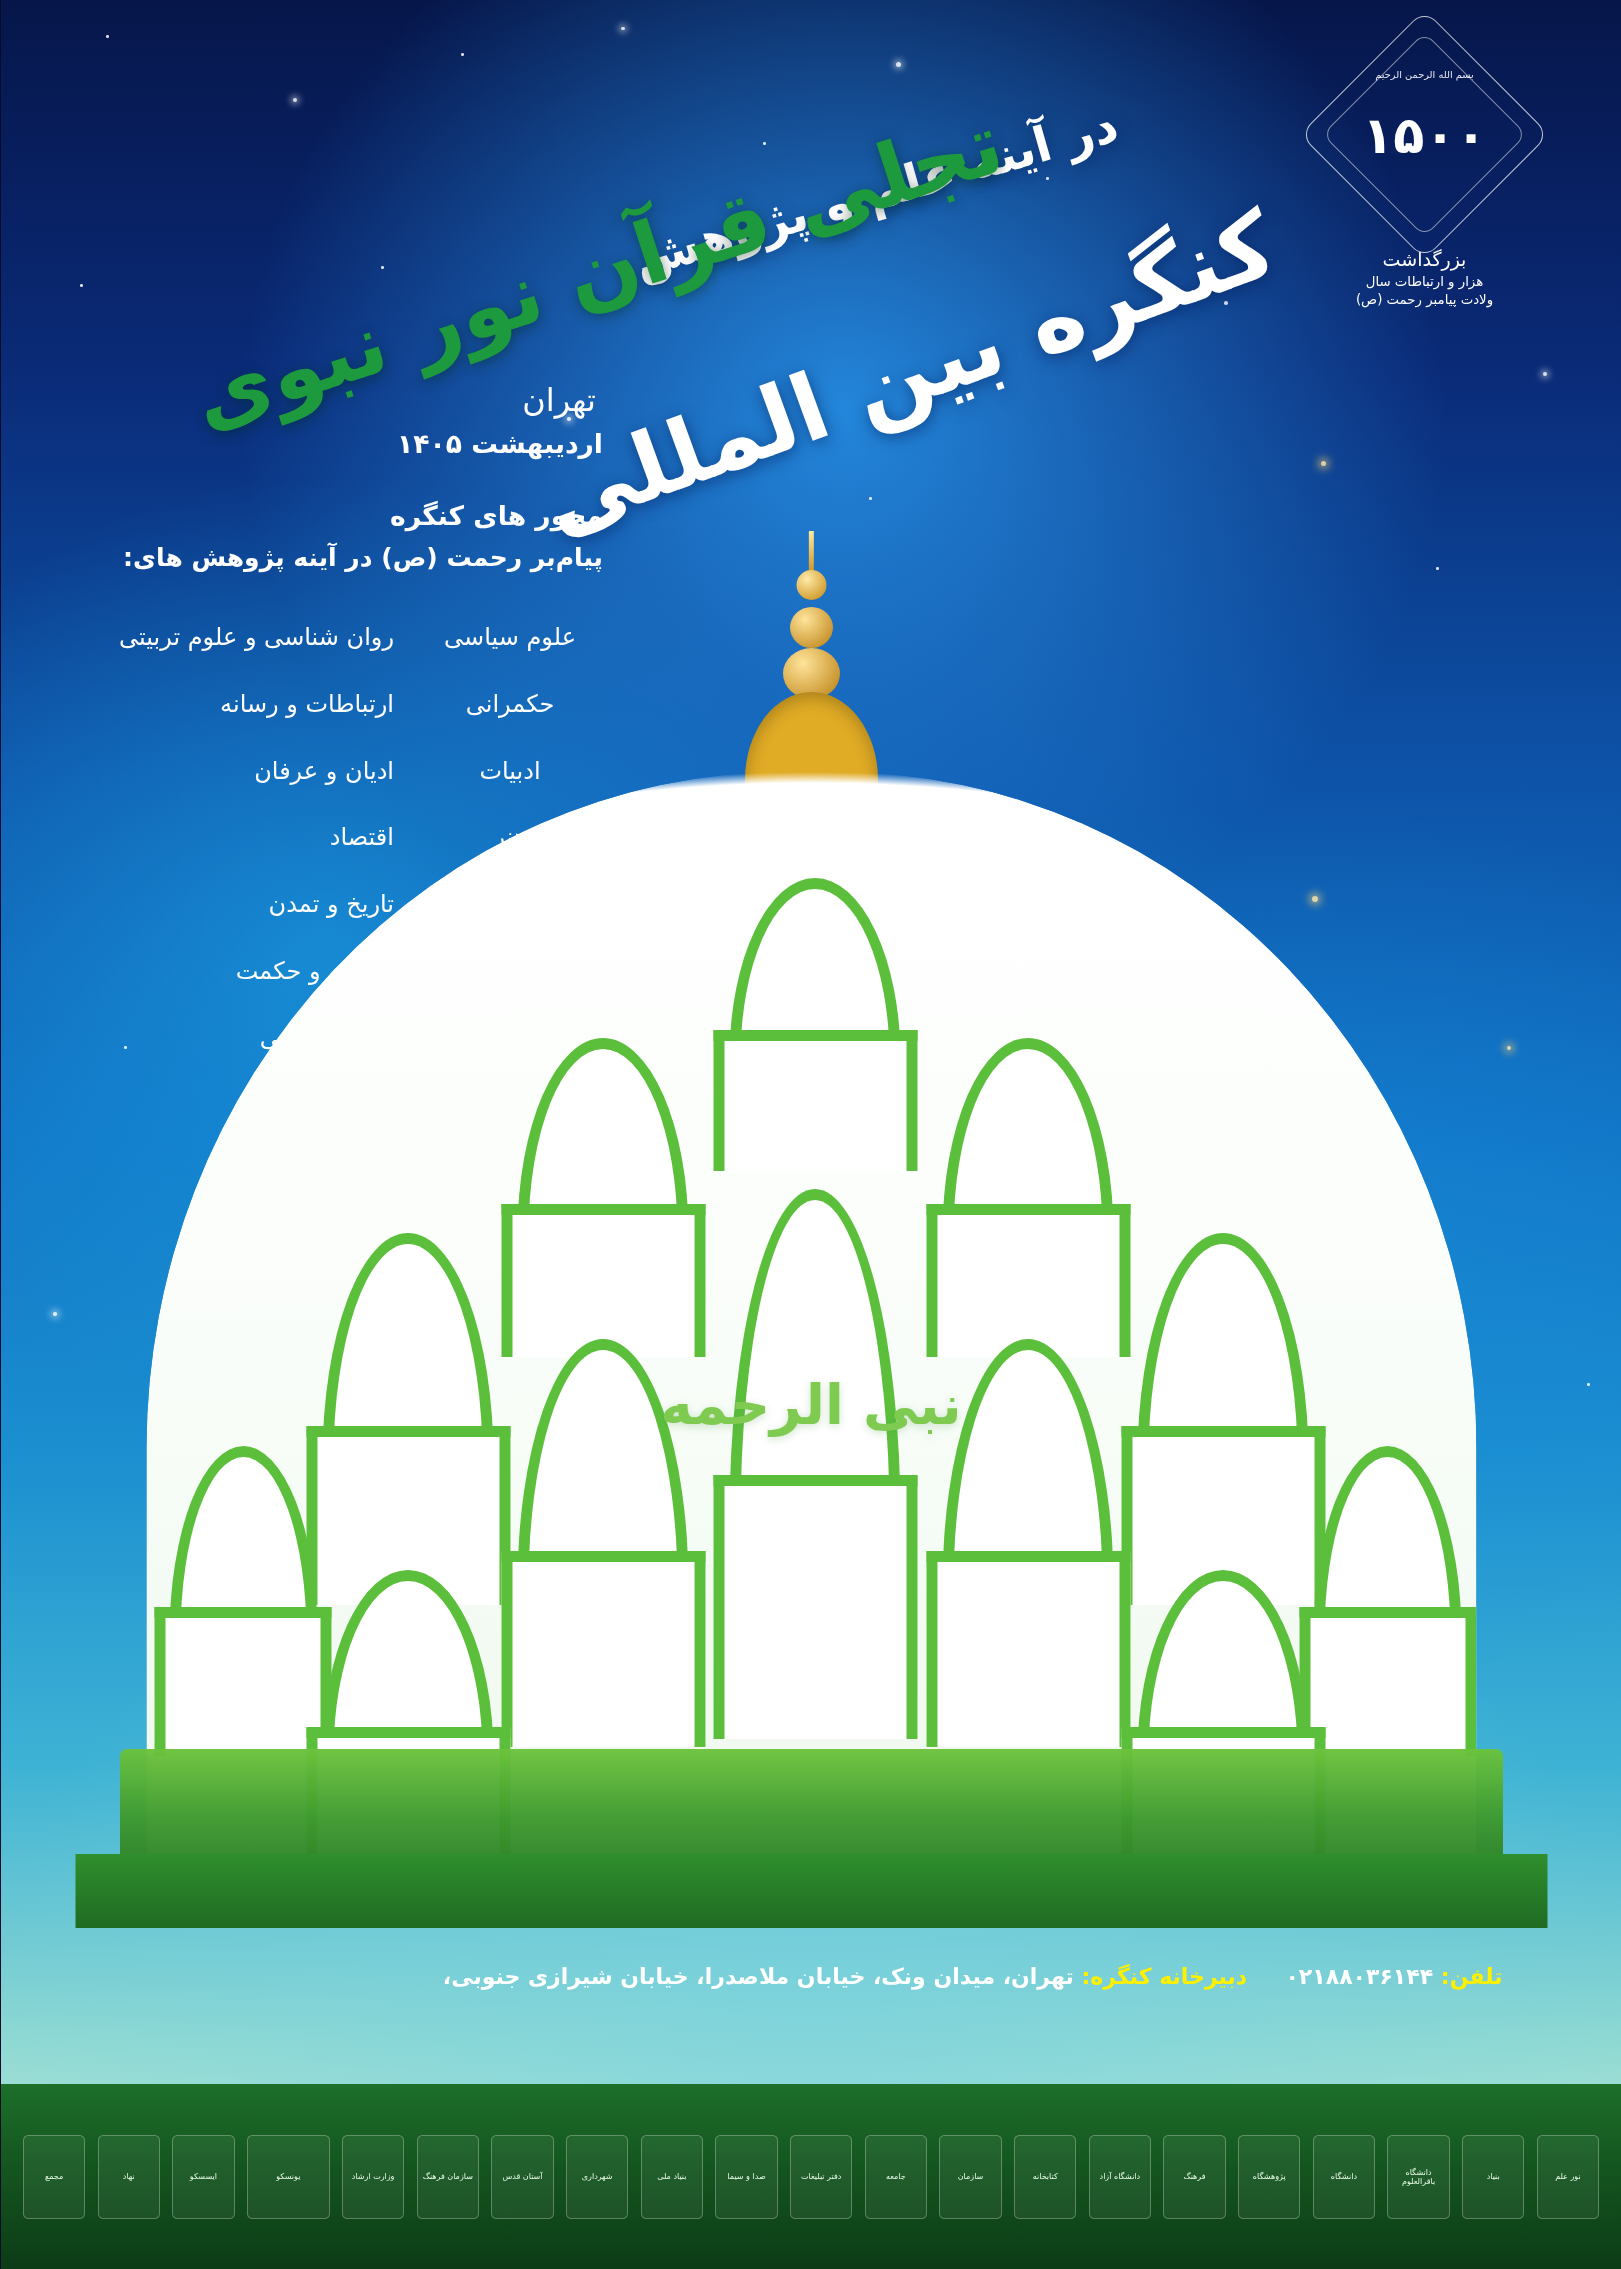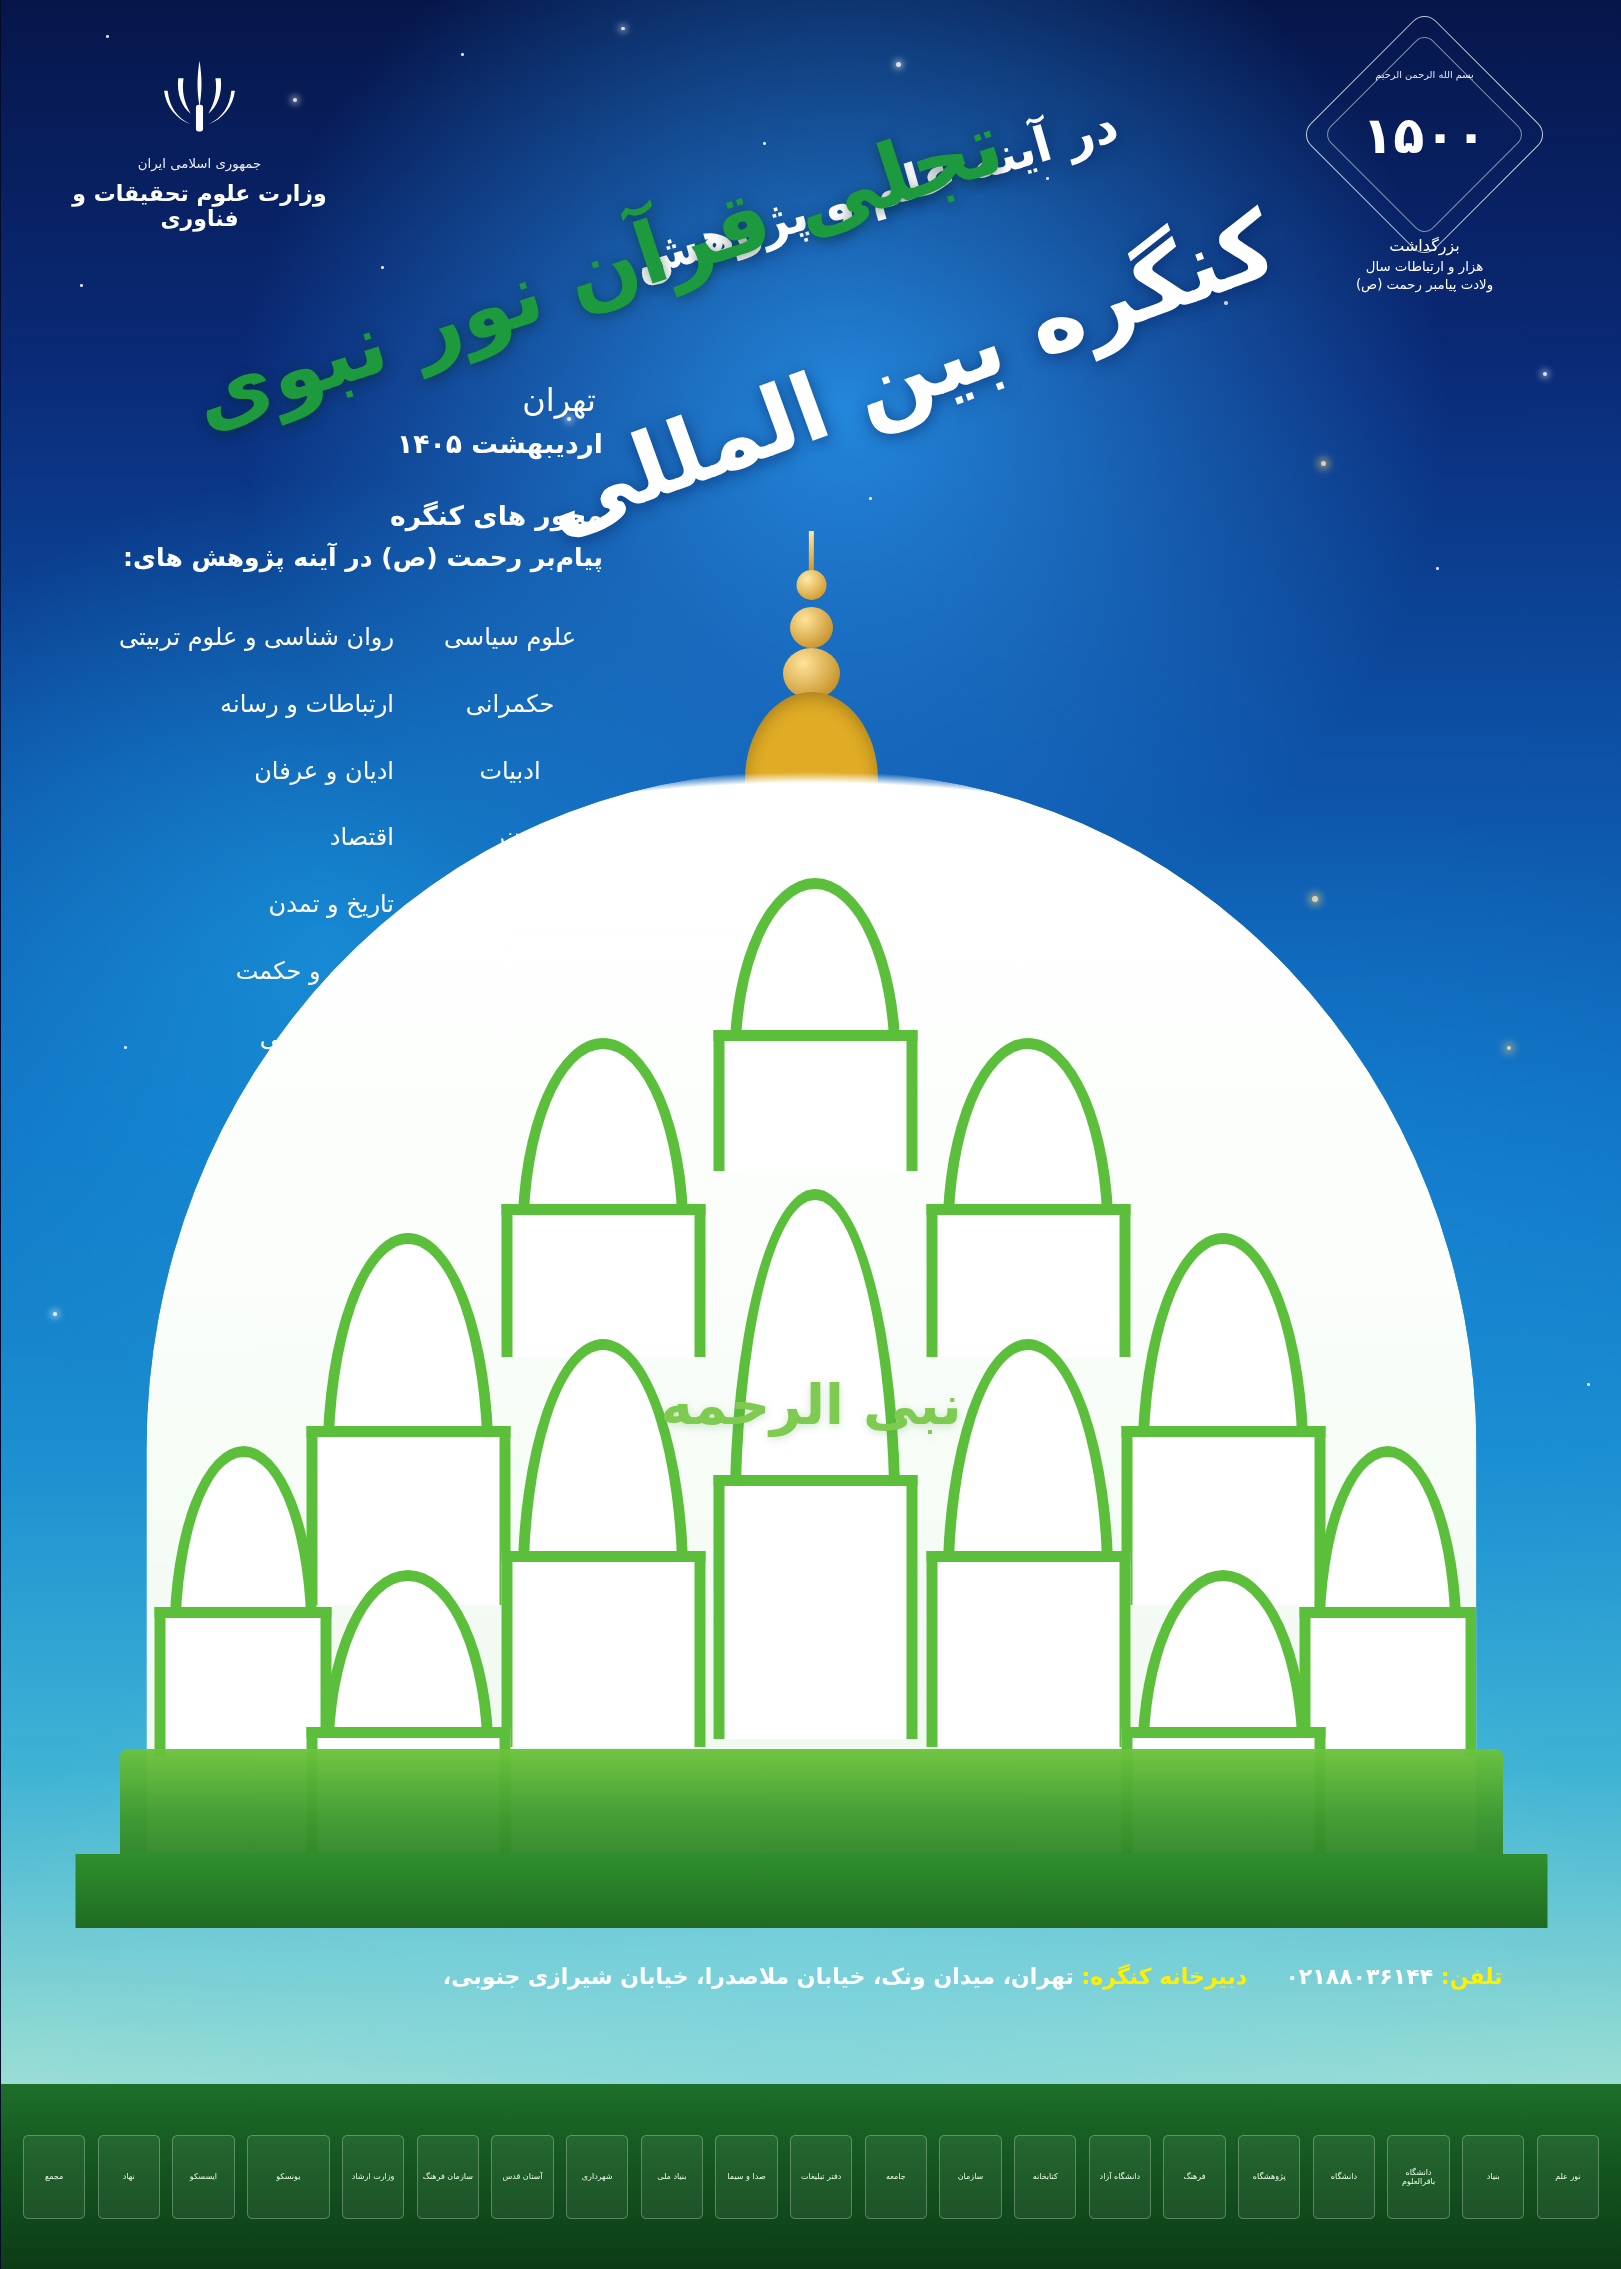--- a/index.html
+++ b/index.html
@@ -43,21 +43,21 @@
   }
   .logo1500 .frame .deco2{
     position:absolute;inset:16px;border:0.9px solid rgba(255,255,255,.5);
     transform:rotate(45deg);border-radius:12.4px;
   }
   .logo1500 .num{
     position:absolute;left:0;right:0;top:50%;transform:translateY(-50%);
     font-size:51px;font-weight:bold;color:#fff;letter-spacing:1.8px;
   }
   .logo1500 .small{position:absolute;left:0;right:0;top:23px;font-size:9.8px;color:#fff;opacity:.9;}
-  .logo1500 .cap1{font-size:16px;margin-top:13px;text-align:center;}
+  .logo1500 .cap1{font-size:19px;margin-top:25px;text-align:center;}
   .logo1500 .cap2{font-size:13.3px;margin-top:3.5px;}
 
   
   .title-wrap{
     position:absolute;top:186px;right:35px;width:993px;height:674px;
     pointer-events:none;
   }
   .t-main{
     position:absolute;color:#fff;font-weight:bold;white-space:nowrap;
     text-shadow:0 3.5px 16px rgba(0,30,90,.55);
@@ -171,36 +171,20 @@
     <span class="star gold" style="left:1507px;top:1046px;width:4.4px;height:4.4px;"></span>
     <span class="star" style="left:1383px;top:1170px;width:2.7px;height:2.7px;"></span>
     <span class="star" style="left:124px;top:1046px;width:2.7px;height:2.7px;"></span>
     <span class="star big" style="left:53px;top:1312px;width:3.5px;height:3.5px;"></span>
     <span class="star" style="left:1587px;top:1383px;width:2.7px;height:2.7px;"></span>
     <span class="star" style="left:381px;top:266px;width:2.7px;height:2.7px;"></span>
     <span class="star big" style="left:567px;top:417px;width:3.5px;height:3.5px;"></span>
     <span class="star" style="left:869px;top:497px;width:2.7px;height:2.7px;"></span>
   </div>
 
-  <div class="ministry">
-    <div class="tulip">
-      <svg width="85" height="82" viewBox="0 0 96 92" aria-hidden="true">
-        <g fill="#ffffff">
-          <path d="M48 6 C45 26 45 40 48 58 C51 40 51 26 48 6 Z"></path>
-          <path d="M24 26 C22 44 28 58 38 66 C30 52 28 40 30 26 Z"></path>
-          <path d="M72 26 C74 44 68 58 58 66 C66 52 68 40 66 26 Z"></path>
-          <path d="M8 40 C10 58 22 72 38 78 C22 70 14 58 12 40 Z"></path>
-          <path d="M88 40 C86 58 74 72 58 78 C74 70 82 58 84 40 Z"></path>
-          <rect x="44" y="56" width="8" height="30" rx="3"></rect>
-        </g>
-      </svg>
-    </div>
-    <div class="t1">جمهوری اسلامی ایران</div>
-    <div class="t2">وزارت علوم تحقیقات و فناوری</div>
-  </div>
 
   <div class="logo1500">
     <div class="frame">
       <div class="deco"></div>
       <div class="deco2"></div>
       <div class="small">بسم الله الرحمن الرحیم</div>
       <div class="num">۱۵۰۰</div>
     </div>
     <div class="cap1">بزرگداشت</div>
     <div class="cap2">هزار و ارتباطات سال</div>

